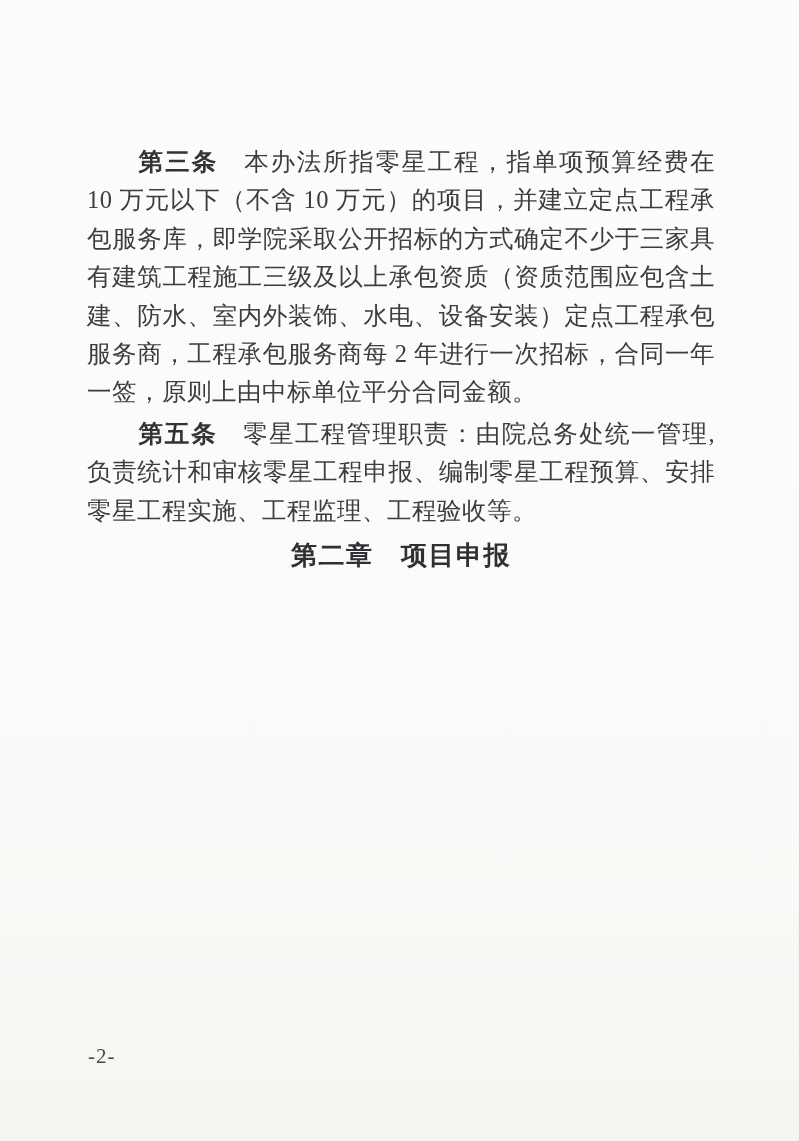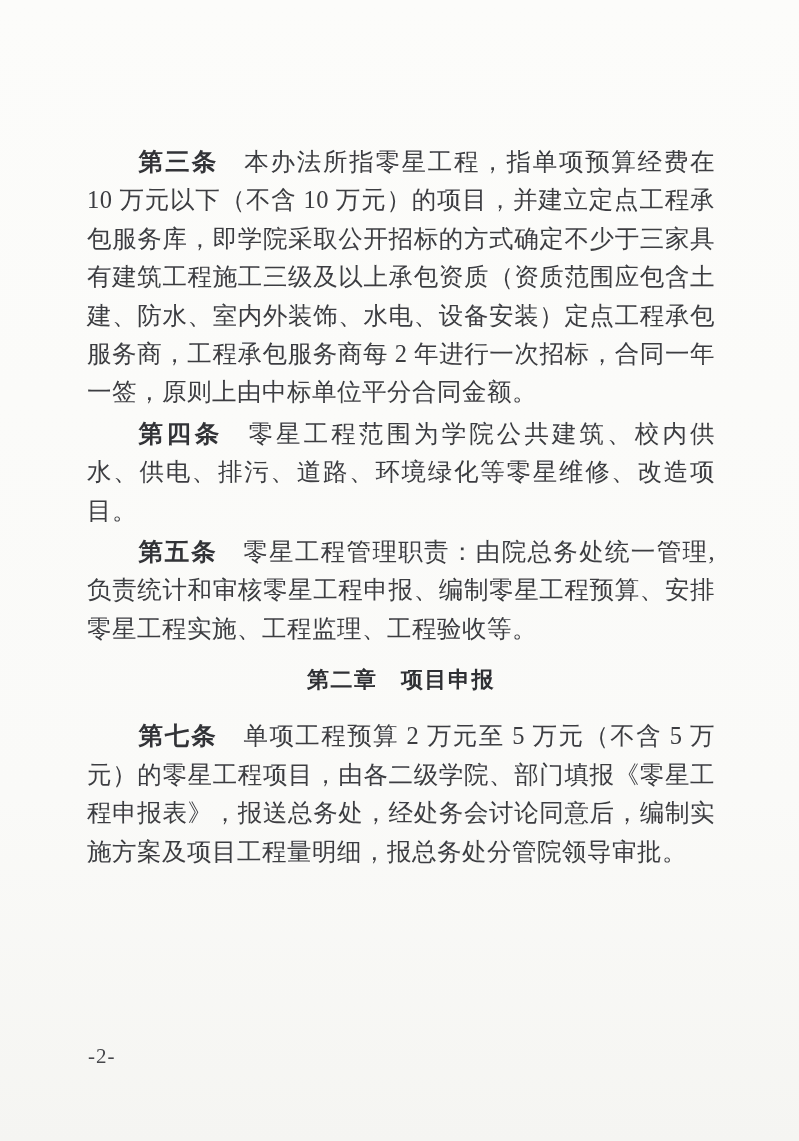--- a/index.html
+++ b/index.html
@@ -35,26 +35,26 @@
     letter-spacing: 0.5px;
   }
   .article .lead {
     font-weight: bold;
     color: #323337;
     margin-right: 1.05em;
     letter-spacing: 1px;
     margin-top: 31px;
   }
   .chapter {
-    font-size: 22px;
+    font-size: 26px;
     line-height: 40px;
     font-weight: bold;
     text-align: center;
     text-indent: 0;
-    margin: 12px 0 17px 0;
+    margin: 6px 0 17px 0;
     color: #2f3034;
     letter-spacing: 1.5px;
   }
   .page-number {
     position: absolute;
     left: 88px;
     top: 1044px;
     font-size: 21px;
     color: #46474b;
     letter-spacing: 1px;
@@ -63,32 +63,26 @@
 </head>
 <body>
 
 <div class="scan-page">
   <div class="content">
 
     <p class="article">
       <span class="lead">第三条</span><span>本办法所指零星工程，指单项预算经费在 10 万元以下（不含 10 万元）的项目，并建立定点工程承包服务库，即学院采取公开招标的方式确定不少于三家具有建筑工程施工三级及以上承包资质（资质范围应包含土建、防水、室内外装饰、水电、设备安装）定点工程承包服务商，工程承包服务商每 2 年进行一次招标，合同一年一签，原则上由中标单位平分合同金额。</span>
     </p>
 
-    <p class="article">
-      <span class="lead">第四条</span><span>零星工程范围为学院公共建筑、校内供水、供电、排污、道路、环境绿化等零星维修、改造项目。</span>
-    </p>
 
     <p class="article">
       <span class="lead">第五条</span><span>零星工程管理职责：由院总务处统一管理,负责统计和审核零星工程申报、编制零星工程预算、安排零星工程实施、工程监理、工程验收等。</span>
     </p>
 
     <h2 class="chapter">第二章　项目申报</h2>
 
 
-    <p class="article">
-      <span class="lead">第七条</span><span>单项工程预算 2 万元至 5 万元（不含 5 万元）的零星工程项目，由各二级学院、部门填报《零星工程申报表》，报送总务处，经处务会讨论同意后，编制实施方案及项目工程量明细，报总务处分管院领导审批。</span>
-    </p>
 
 
   </div>
 
   <div class="page-number">-2-</div>
 </div>
 
 </body></html>

